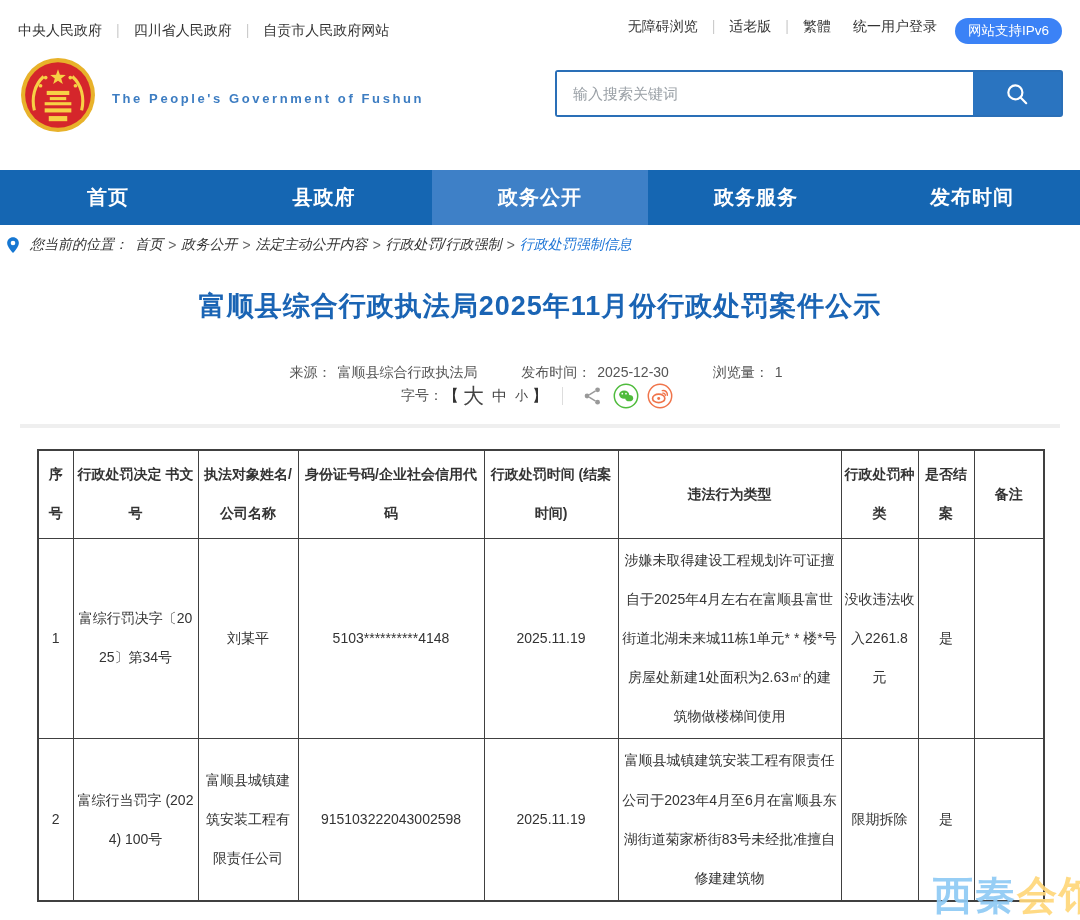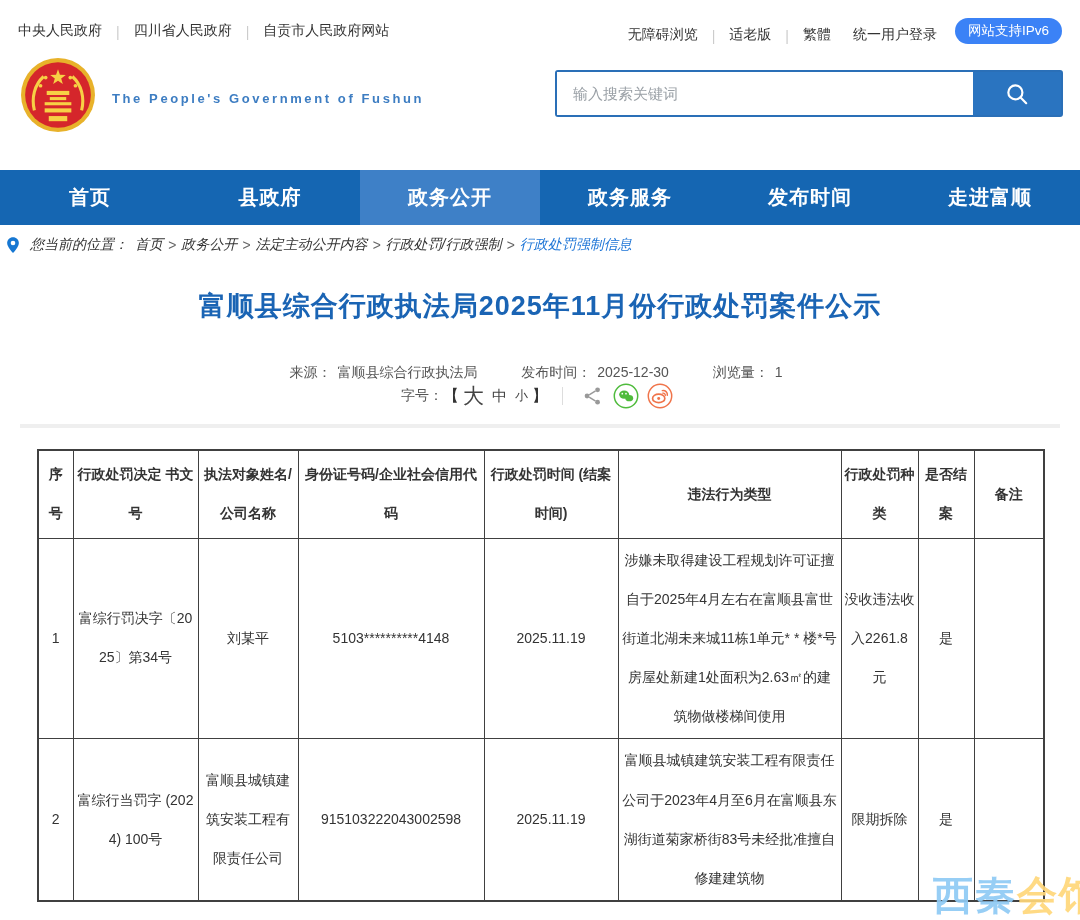--- a/index.html
+++ b/index.html
@@ -2,21 +2,21 @@
 <html><head>
 <meta charset="utf-8">
 <style>
   * { margin:0; padding:0; box-sizing:border-box; }
   body { font-family:"Liberation Sans","DejaVu Sans",sans-serif; background:#fff; }
   .page { position:relative; width:1080px; height:920px; background:#fff; overflow:hidden; }
 
   
   .topbar { height:45px; display:flex; align-items:center; justify-content:space-between;
             padding:0 18px; font-size:14px; color:#333; background:#fff; }
-  .topbar-left, .topbar-right { display:flex; align-items:flex-end;margin-top:16px; }
+  .topbar-left, .topbar-right { display:flex; align-items:flex-start;margin-top:16px; }
   .topbar a { color:#333; text-decoration:none; cursor:pointer; }
   .tb-sep { color:#ccc; margin:0 14px; }
   .tb-gap { width:22px; }
   .ipv6-badge { background:#3b82f6; color:#fff; border-radius:14px; padding:4px 13px;
                 margin-left:18px; font-size:13.5px; cursor:pointer; }
 
   
   .header { height:125px; position:relative; background:#fff; }
   .logo-wrap { position:absolute; left:20px; top:12px; display:flex; align-items:center; cursor:pointer; }
   .emblem { width:76px; height:76px; margin-right:16px; flex:none; }
@@ -138,21 +138,20 @@
       </button>
     </div>
   </div>
 
   <div class="nav">
     <a class="nav-item">首页</a>
     <a class="nav-item">县政府</a>
     <a class="nav-item active">政务公开</a>
     <a class="nav-item">政务服务</a>
     <a class="nav-item">发布时间</a>
-    <a class="nav-item">走进富顺</a>
   </div>
 
   <div class="breadcrumb">
     <svg class="pin-icon" viewBox="0 0 24 24">
       <path d="M12 1.5C7.6 1.5 4.2 4.9 4.2 9.3 c0 5.6 7.8 13.2 7.8 13.2 s7.8-7.6 7.8-13.2 C19.8 4.9 16.4 1.5 12 1.5z" fill="#1677d2"></path>
       <circle cx="12" cy="9.3" r="3.1" fill="#fff"></circle>
     </svg>
     <span class="crumb-prefix">您当前的位置：</span>
     <a class="crumb">首页</a>
     <span class="crumb-sep">&gt;</span>

